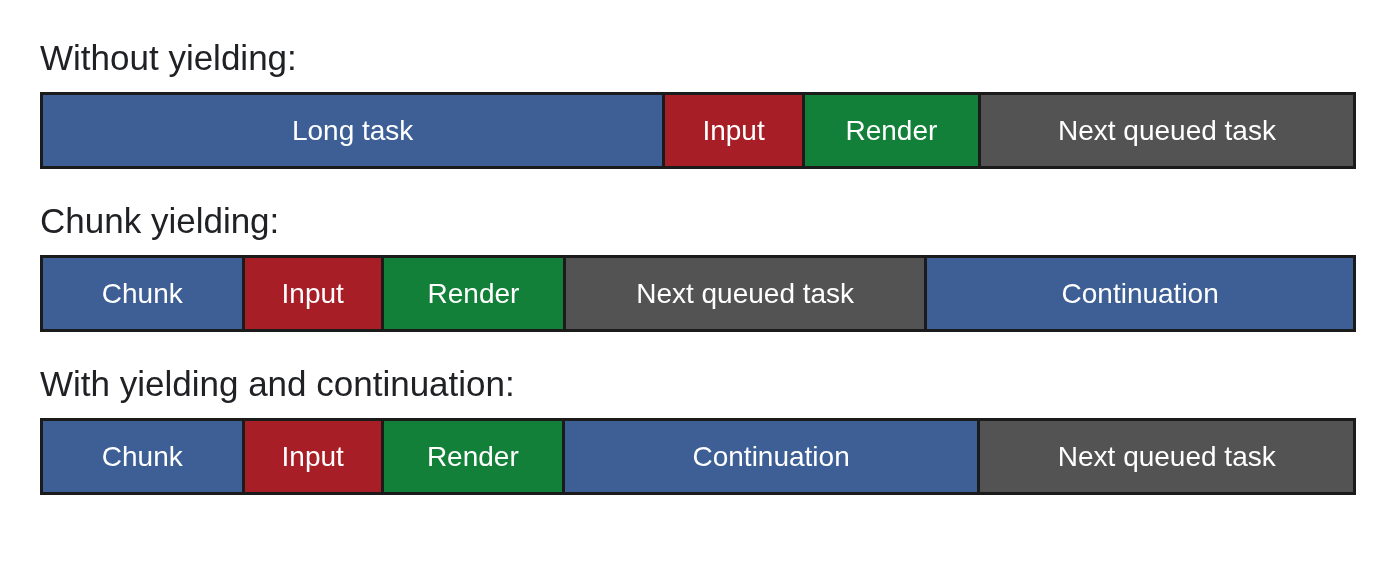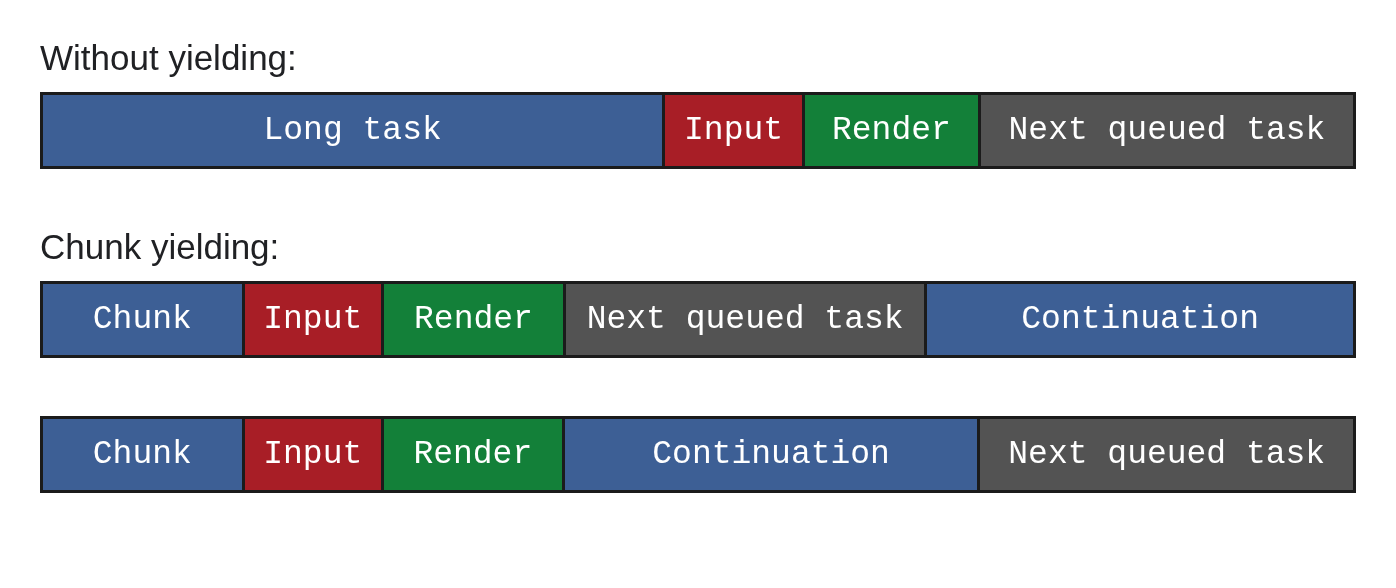--- a/index.html
+++ b/index.html
@@ -11,21 +11,21 @@
   body {
     width: 1396px;
     height: 588px;
     overflow: hidden;
     box-sizing: border-box;
   }
   .diagram {
     padding: 38px 40px 0 40px;
   }
   .timeline-row {
-    margin-bottom: 58px;
+    margin-bottom: 32px;
   }
   .timeline-row:last-child {
     margin-bottom: 0;
   }
   .row-label {
     font-size: 35px;
     line-height: 40px;
     color: #202124;
     margin: 0 0 14px 0;
     letter-spacing: 0px;
@@ -36,25 +36,24 @@
     width: 100%;
   }
   .bar-segment {
     box-sizing: border-box;
     border: 3px solid #1b1b1b;
     margin-left: -3px;
     display: flex;
     align-items: center;
     justify-content: center;
     color: #ffffff;
-    font-size: 33px;
+    font-size: 28px;
     white-space: nowrap;
     overflow: hidden;
     min-width: 0;
-    font-family: Liberation Mono, monospace;
   }
   .bar-segment:first-child {
     margin-left: 0;
   }
 </style>
 </head>
 <body>
 
 <main class="diagram">
 
@@ -73,20 +72,21 @@
     <div class="bar">
         <div class="bar-segment" style="background: rgb(61, 95, 149); flex: 15.3 1 0px;">Chunk</div>
         <div class="bar-segment" style="background: rgb(168, 30, 38); flex: 10.5 1 0px;">Input</div>
         <div class="bar-segment" style="background: rgb(19, 128, 57); flex: 13.8 1 0px;">Render</div>
         <div class="bar-segment" style="background: rgb(83, 83, 83); flex: 27.6 1 0px;">Next queued task</div>
         <div class="bar-segment" style="background: rgb(61, 95, 149); flex: 32.8 1 0px;">Continuation</div>
       </div>
   </section>
 
   <section class="timeline-row">
+    <p class="row-label">With yielding and continuation:</p>
     <div class="bar">
         <div class="bar-segment" style="background: rgb(61, 95, 149); flex: 15.3 1 0px;">Chunk</div>
         <div class="bar-segment" style="background: rgb(168, 30, 38); flex: 10.5 1 0px;">Input</div>
         <div class="bar-segment" style="background: rgb(19, 128, 57); flex: 13.7 1 0px;">Render</div>
         <div class="bar-segment" style="background: rgb(61, 95, 149); flex: 31.8 1 0px;">Continuation</div>
         <div class="bar-segment" style="background: rgb(83, 83, 83); flex: 28.7 1 0px;">Next queued task</div>
       </div>
   </section>
 
 </main>

